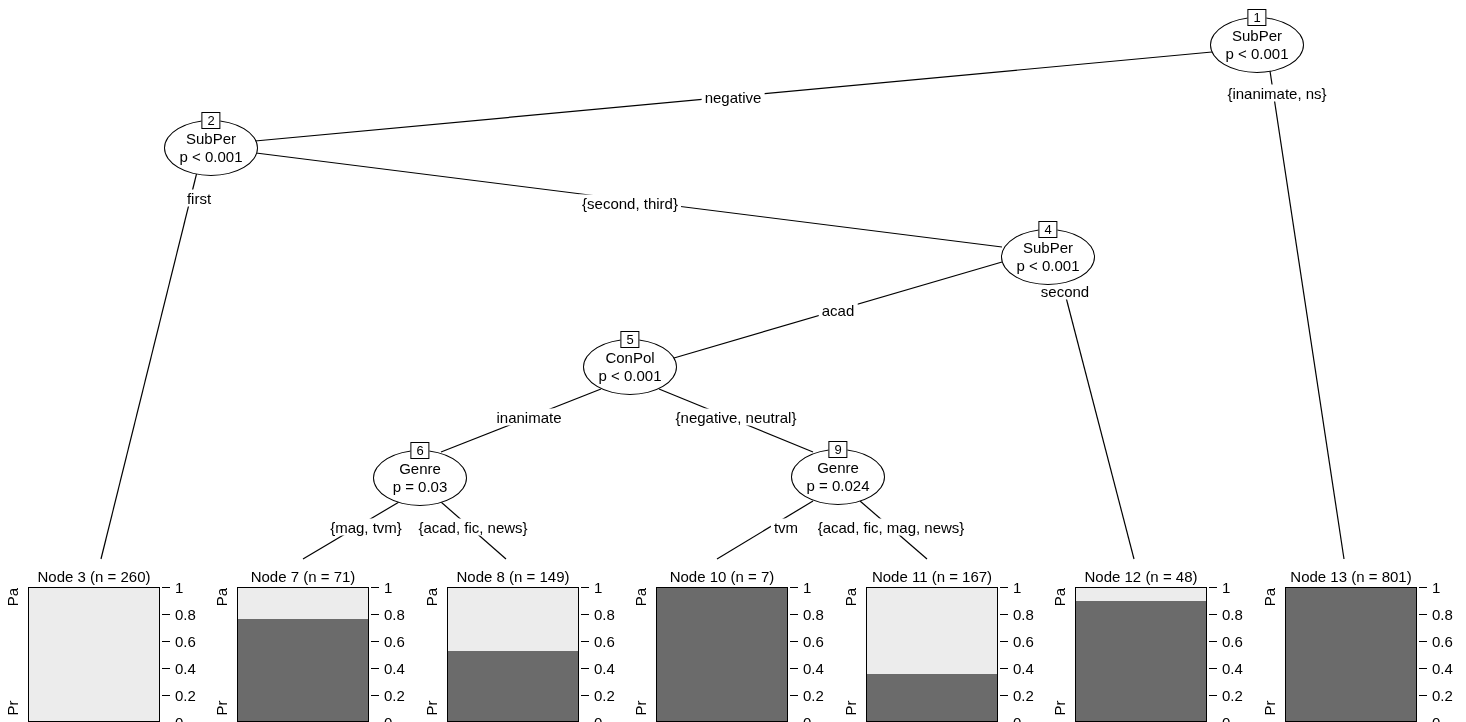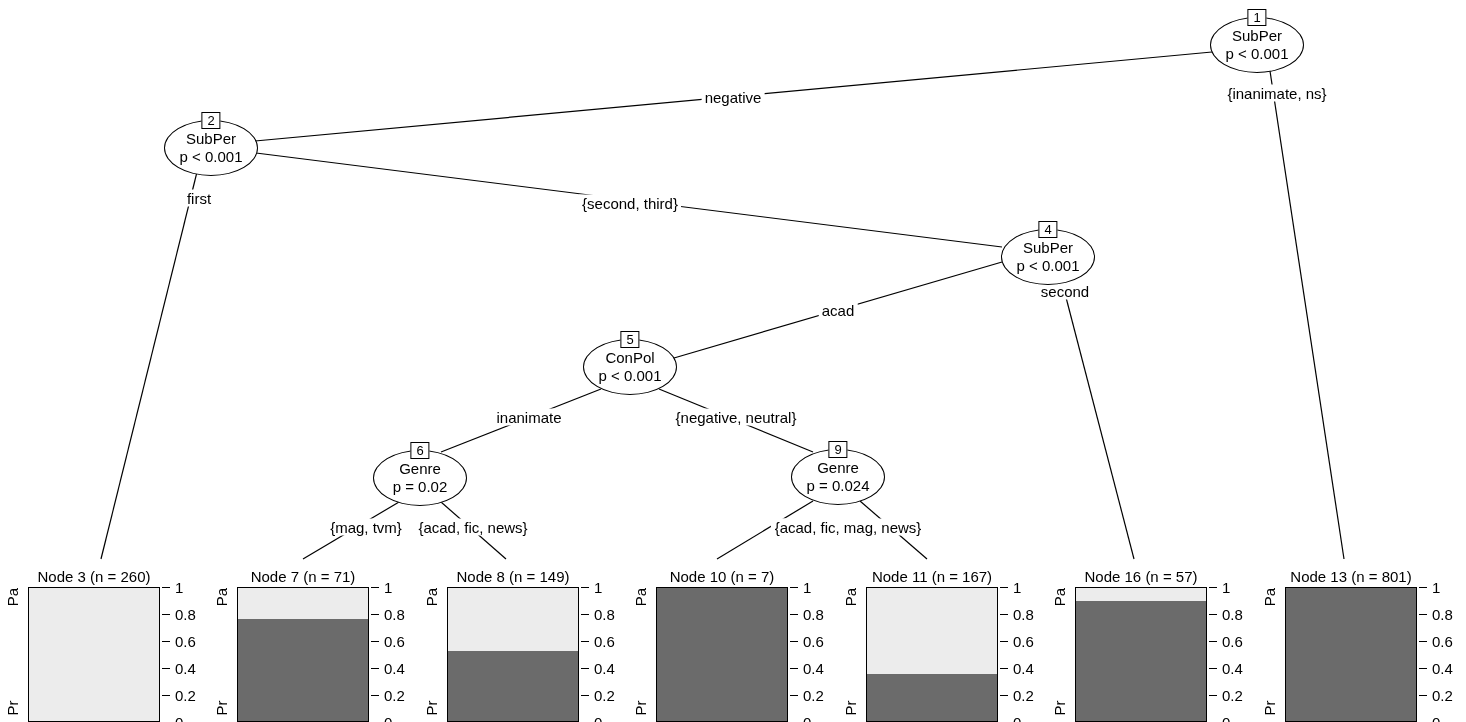--- a/index.html
+++ b/index.html
@@ -58,21 +58,21 @@
   <span class="edge-label" style="left:1277px;top:93px">{inanimate, ns}</span>
   <span class="edge-label" style="left:199px;top:198px">first</span>
   <span class="edge-label" style="left:630px;top:203px">{second, third}</span>
   <span class="edge-label" style="left:838px;top:310px">acad</span>
   <span class="edge-label" style="left:1065px;top:291px">second</span>
   <span class="edge-label" style="left:529px;top:417px">inanimate</span>
   <span class="edge-label" style="left:736px;top:417px">{negative, neutral}</span>
   <span class="edge-label" style="left:366px;top:527px">{mag, tvm}</span>
   <span class="edge-label" style="left:473px;top:527px">{acad, fic, news}</span>
   <span class="edge-label" style="left:786px;top:527px">tvm</span>
-  <span class="edge-label" style="left:848px;top:527px">{acad, fic, mag, news}</span>
+  <span class="edge-label" style="left:891px;top:527px">{acad, fic, mag, news}</span>
 
   <div class="inner-node" style="left:1210px;top:17px">
     <div class="node-id">1</div>
     <div>SubPer</div>
     <div>p &lt; 0.001</div>
   </div>
   <div class="inner-node" style="left:164px;top:120px">
     <div class="node-id">2</div>
     <div>SubPer</div>
     <div>p &lt; 0.001</div>
@@ -83,21 +83,21 @@
     <div>p &lt; 0.001</div>
   </div>
   <div class="inner-node" style="left:583px;top:339px">
     <div class="node-id">5</div>
     <div>ConPol</div>
     <div>p &lt; 0.001</div>
   </div>
   <div class="inner-node" style="left:373px;top:450px">
     <div class="node-id">6</div>
     <div>Genre</div>
-    <div>p = 0.02</div>
+    <div>p = 0.03</div>
   </div>
   <div class="inner-node" style="left:791px;top:449px">
     <div class="node-id">9</div>
     <div>Genre</div>
     <div>p = 0.024</div>
   </div>
 
   <div class="terminal-panel" style="left:0px">
     <div class="panel-title">Node 3 (n = 260)</div>
     <div class="ylab ylab-top">Pa</div>
@@ -202,21 +202,21 @@
         <div class="tick-label" style="top: 60%;">0.4</div>
         <div class="tick-mark" style="top: 40%;"></div>
         <div class="tick-label" style="top: 40%;">0.6</div>
         <div class="tick-mark" style="top: 20%;"></div>
         <div class="tick-label" style="top: 20%;">0.8</div>
         <div class="tick-mark" style="top: 0%;"></div>
         <div class="tick-label" style="top: 0%;">1</div>
       </div>
   </div>
   <div class="terminal-panel" style="left:1047px">
-    <div class="panel-title">Node 16 (n = 57)</div>
+    <div class="panel-title">Node 12 (n = 48)</div>
     <div class="ylab ylab-top">Pa</div>
     <div class="ylab ylab-bottom">Pr</div>
     <div class="bar" style="background: rgb(236, 236, 236);">
         <div class="bar-dark" style="background: rgb(107, 107, 107); height: 90%;"></div>
       </div>
     <div class="axis">
         <div class="tick-mark" style="top: 100%;"></div>
         <div class="tick-label" style="top: 100%;">0</div>
         <div class="tick-mark" style="top: 80%;"></div>
         <div class="tick-label" style="top: 80%;">0.2</div>

